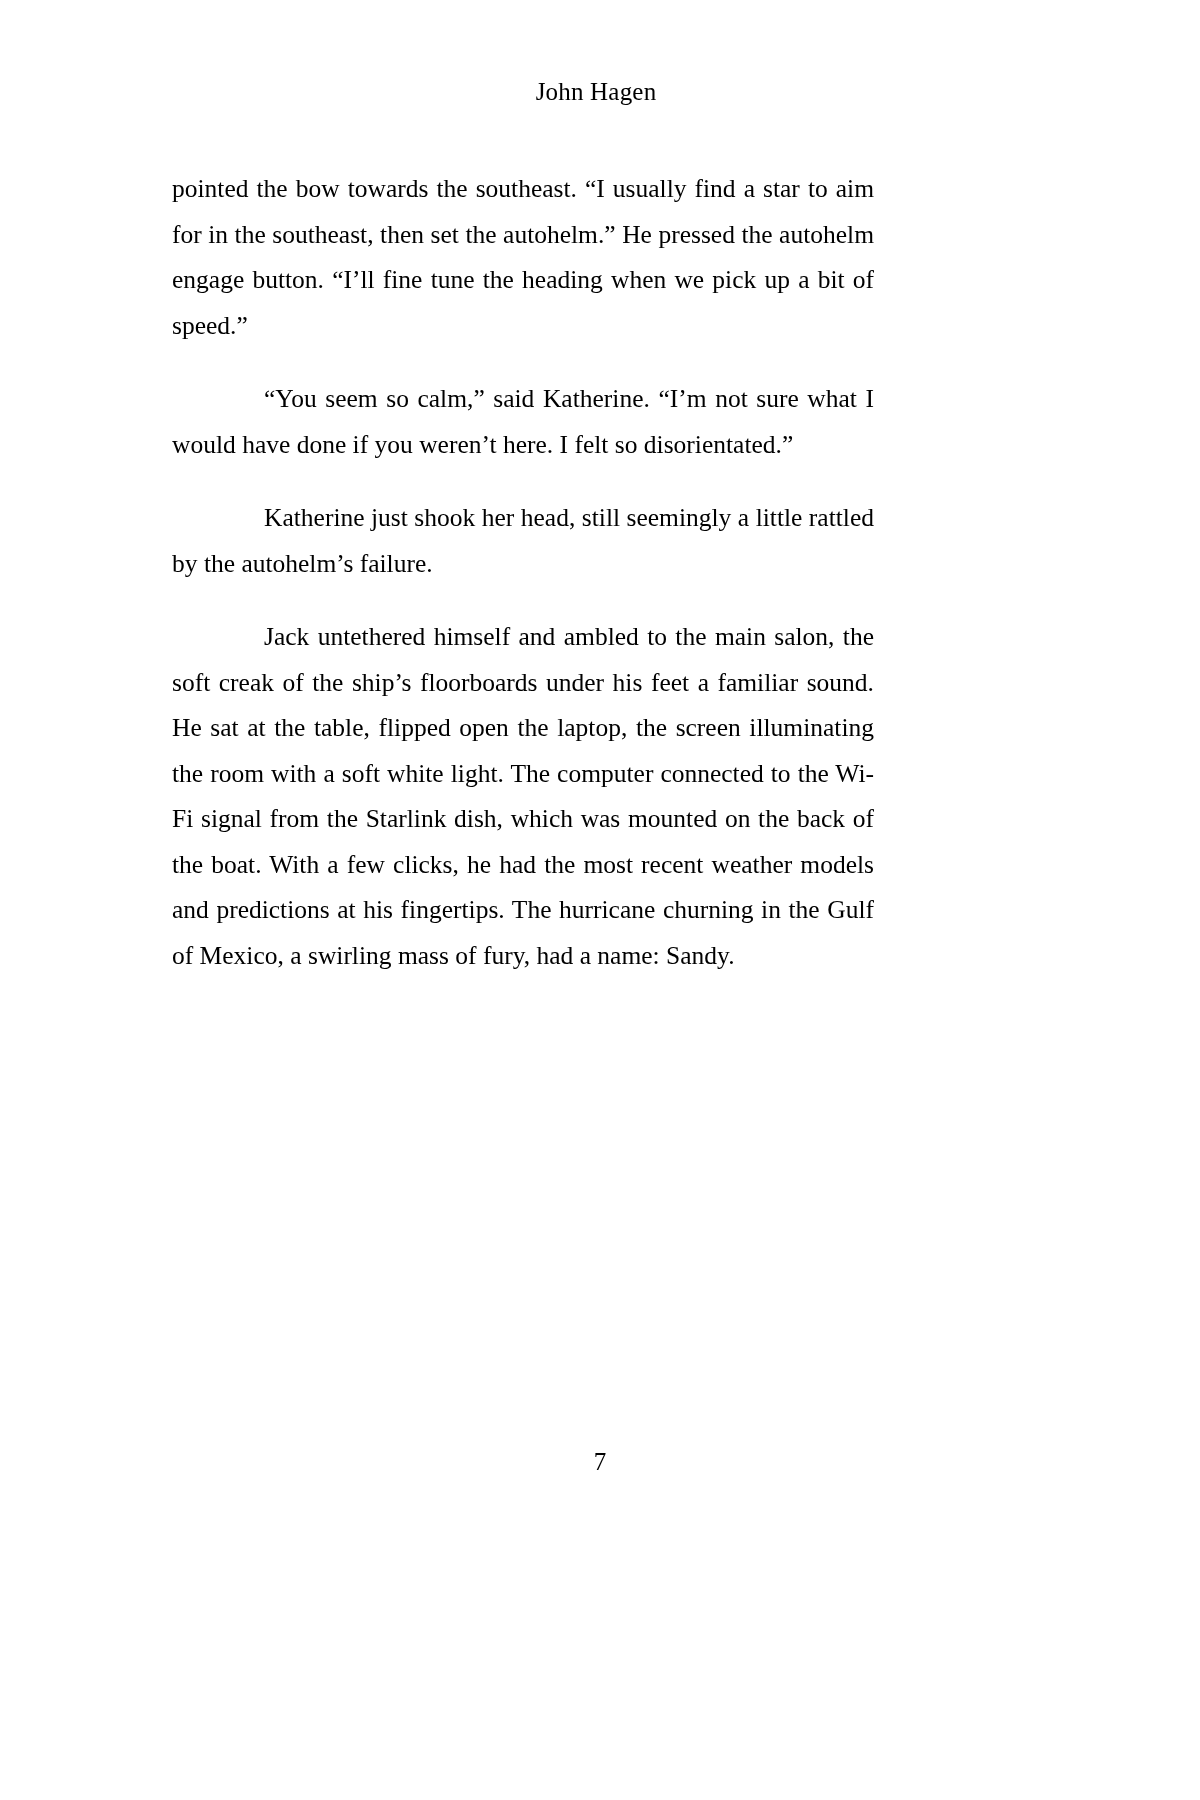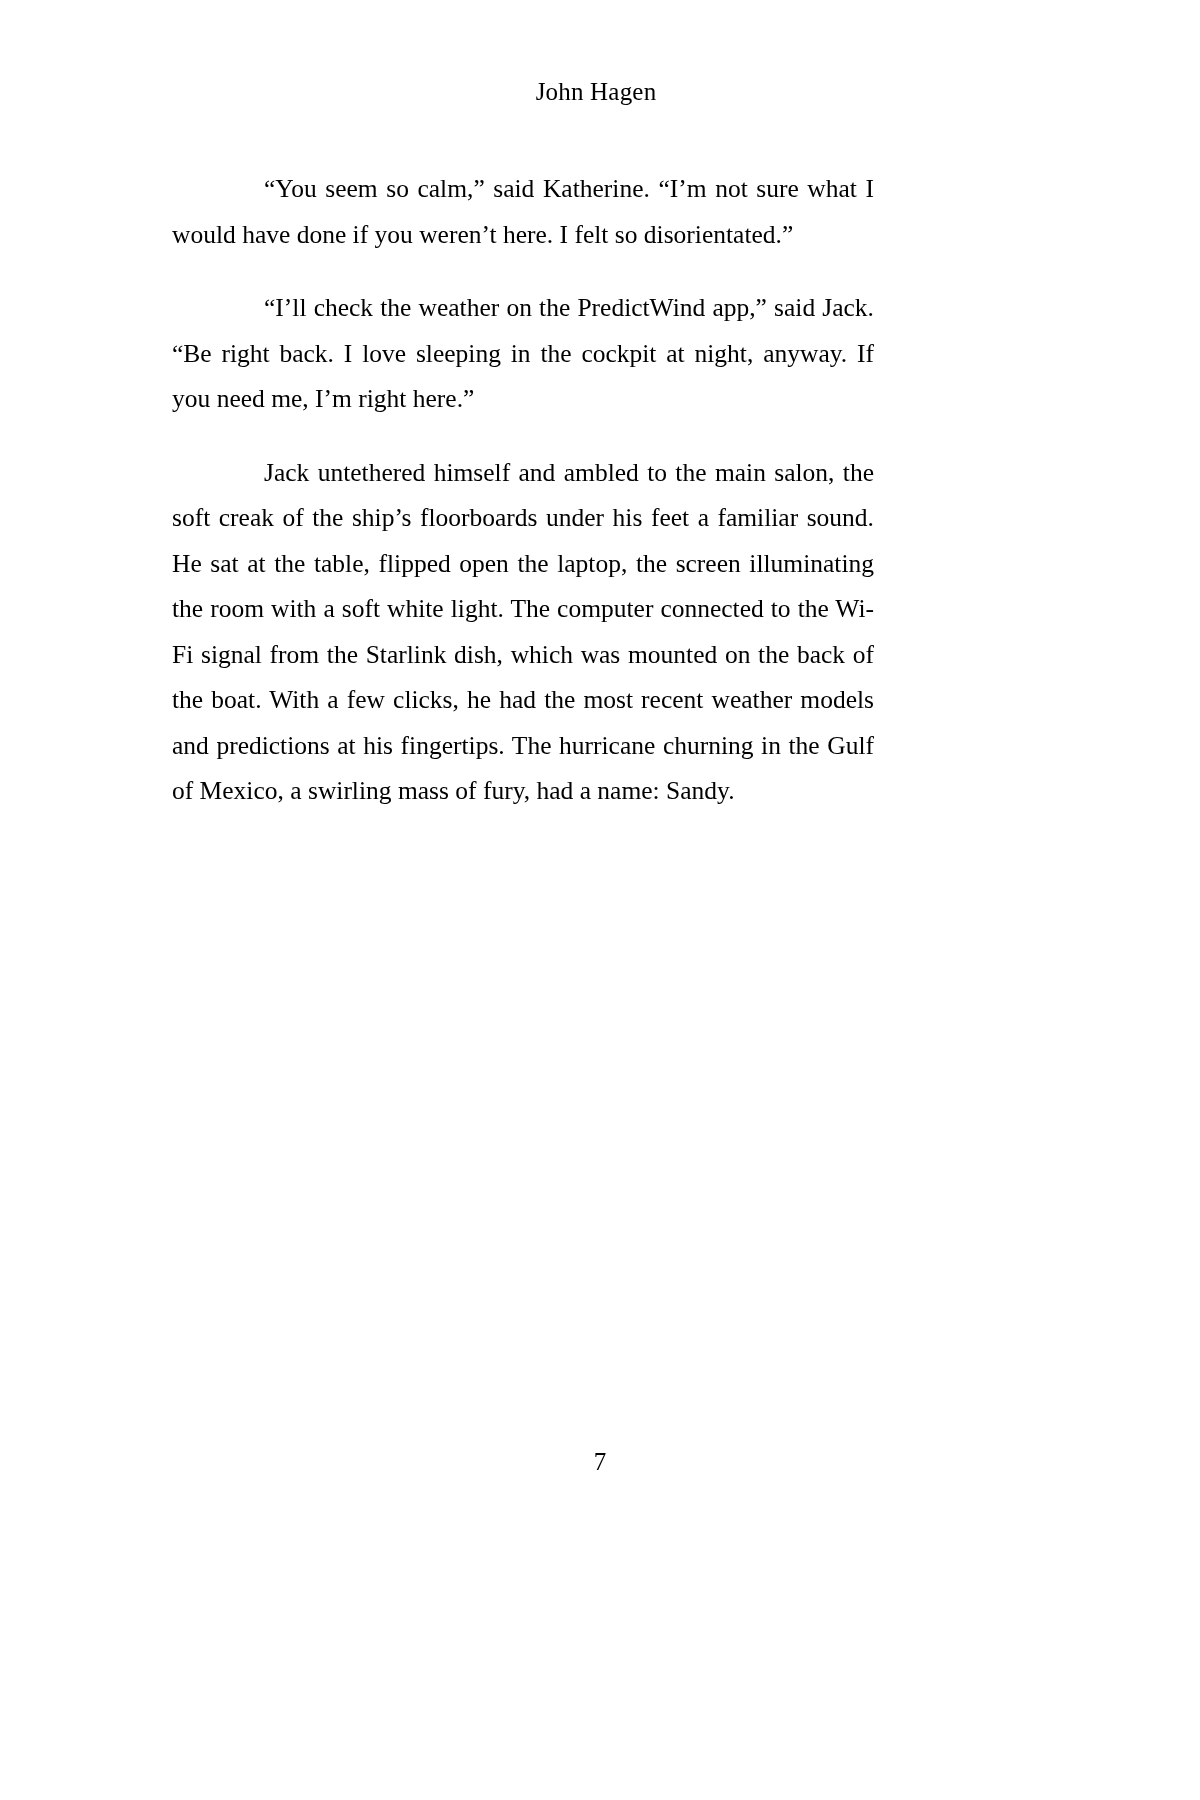--- a/index.html
+++ b/index.html
@@ -61,20 +61,21 @@
   }
 </style>
 </head>
 <body>
 
 <div class="page">
 
   <div class="running-header">John Hagen</div>
 
   <div class="body-block">
+    <p class="para">pointed the bow towards the southeast. “I usually find a star to aim for in the southeast, then set the autohelm.” He pressed the autohelm engage button. “I’ll fine tune the heading when we pick up a bit of speed.”</p>
     <p class="para indented">“You seem so calm,” said Katherine. “I’m not sure what I would have done if you weren’t here. I felt so disorientated.”</p>
-    <p class="para indented">“I’ll check the weather on the PredictWind app,” said Jack. “Be right back. I love sleeping in the cockpit at night, anyway. If you need me, I’m right here.”</p>
+    <p class="para indented">Katherine just shook her head, still seemingly a little rattled by the autohelm’s failure.</p>
     <p class="para indented">Jack untethered himself and ambled to the main salon, the soft creak of the ship’s floorboards under his feet a familiar sound. He sat at the table, flipped open the laptop, the screen illuminating the room with a soft white light. The computer connected to the Wi-Fi signal from the Starlink dish, which was mounted on the back of the boat. With a few clicks, he had the most recent weather models and predictions at his fingertips. The hurricane churning in the Gulf of Mexico, a swirling mass of fury, had a name: Sandy.</p>
   </div>
 
   <div class="folio">7</div>
 
 </div>
 
 </body></html>

